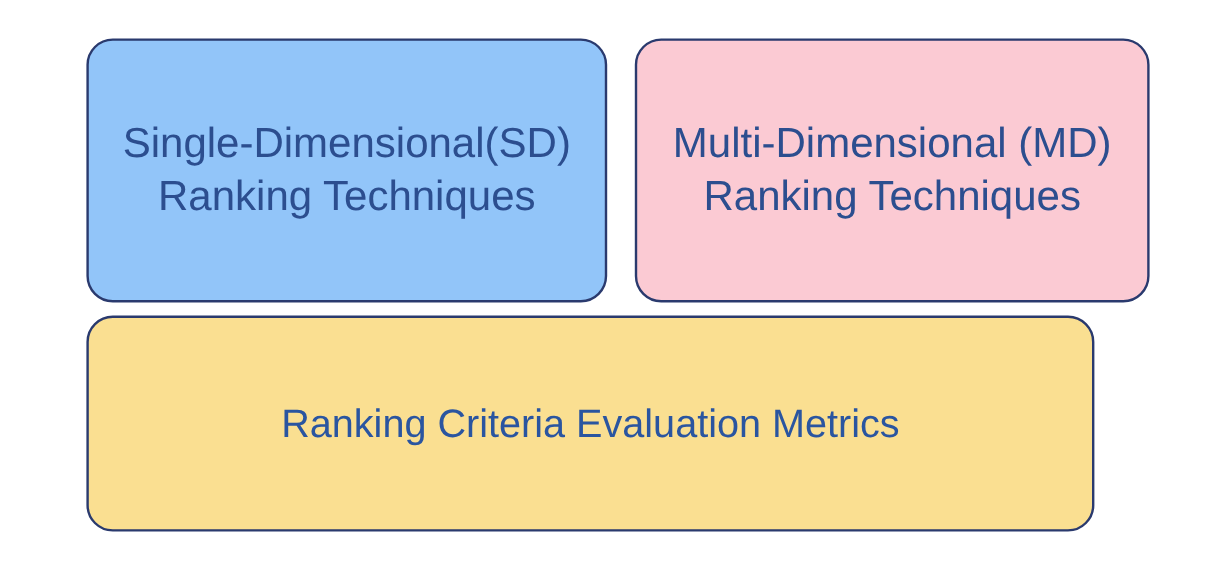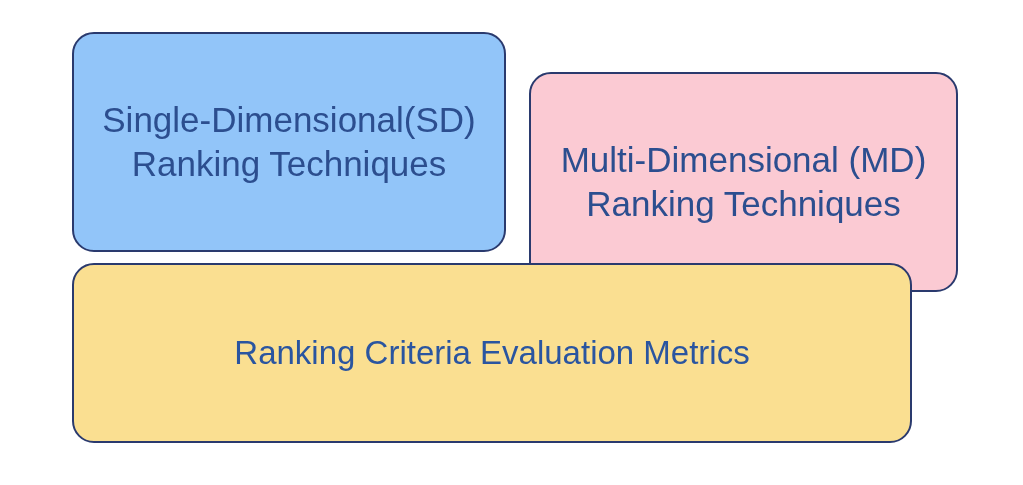--- a/index.html
+++ b/index.html
@@ -48,21 +48,20 @@
   #node-single-dimensional .node-label {
     color: #2c4e8f;
   }
   
   #node-multi-dimensional {
     left: 529px;
     top: 32px;
     width: 429px;
     height: 220px;
     background: #fbcad3;
-    margin-top: 40px;
   }
   #node-multi-dimensional .node-label {
     color: #2c4e8f;
   }
   
   #node-ranking-criteria {
     left: 72px;
     top: 263px;
     width: 840px;
     height: 180px;

